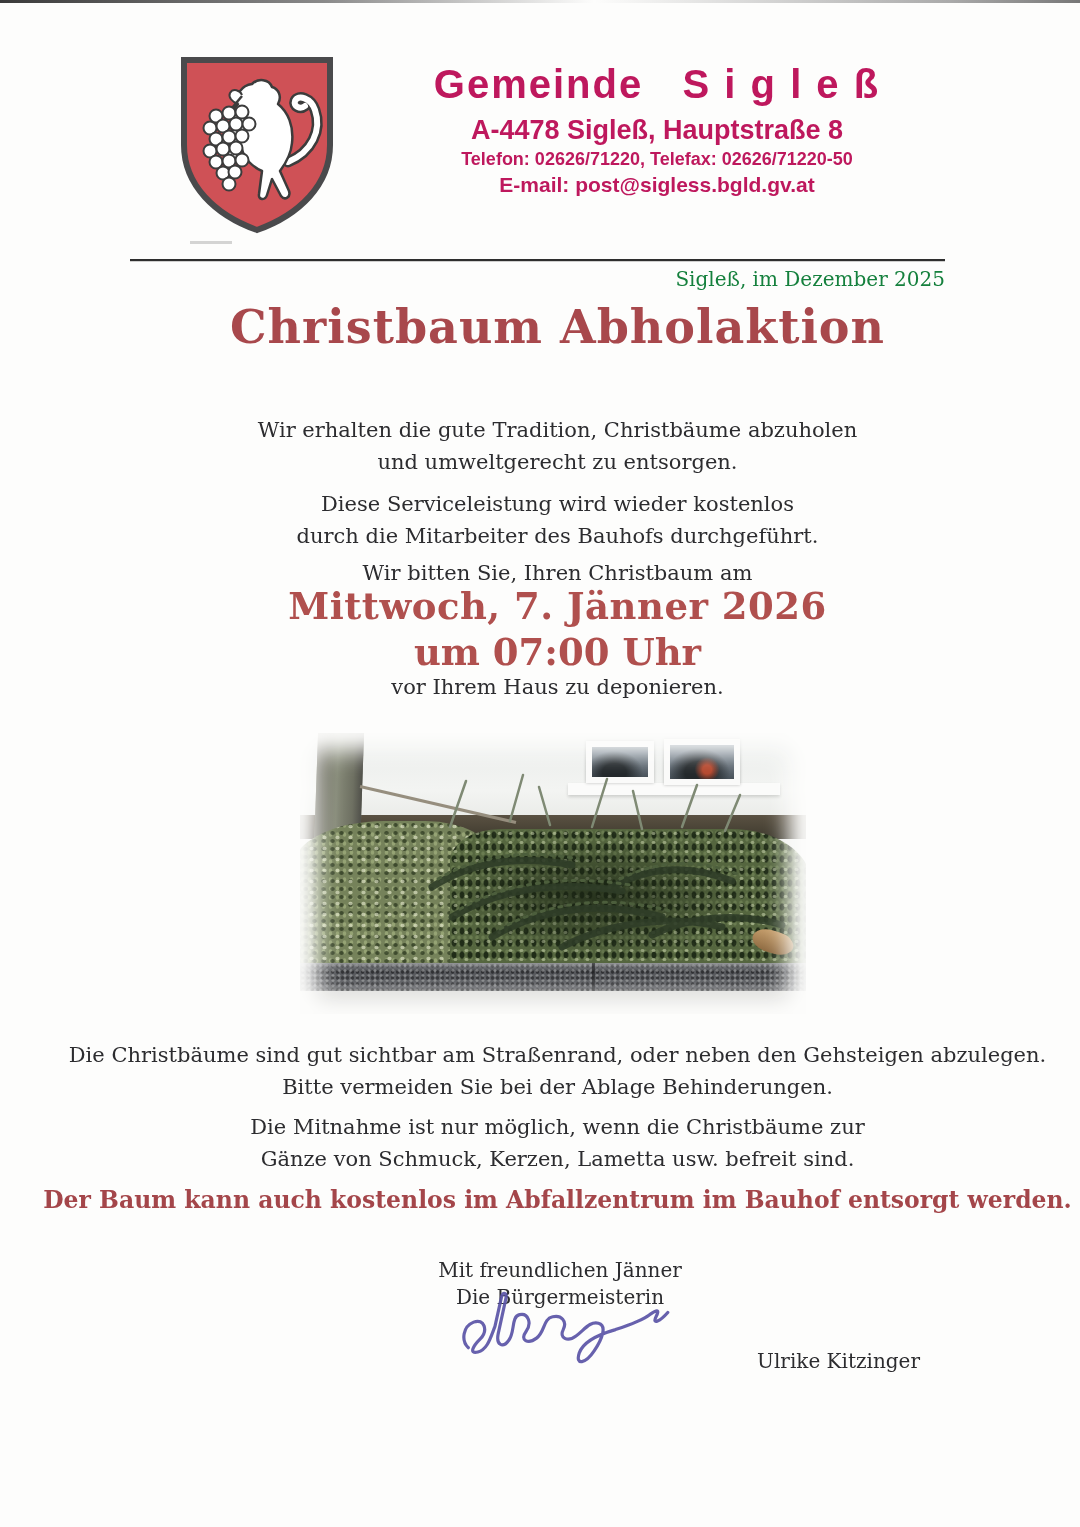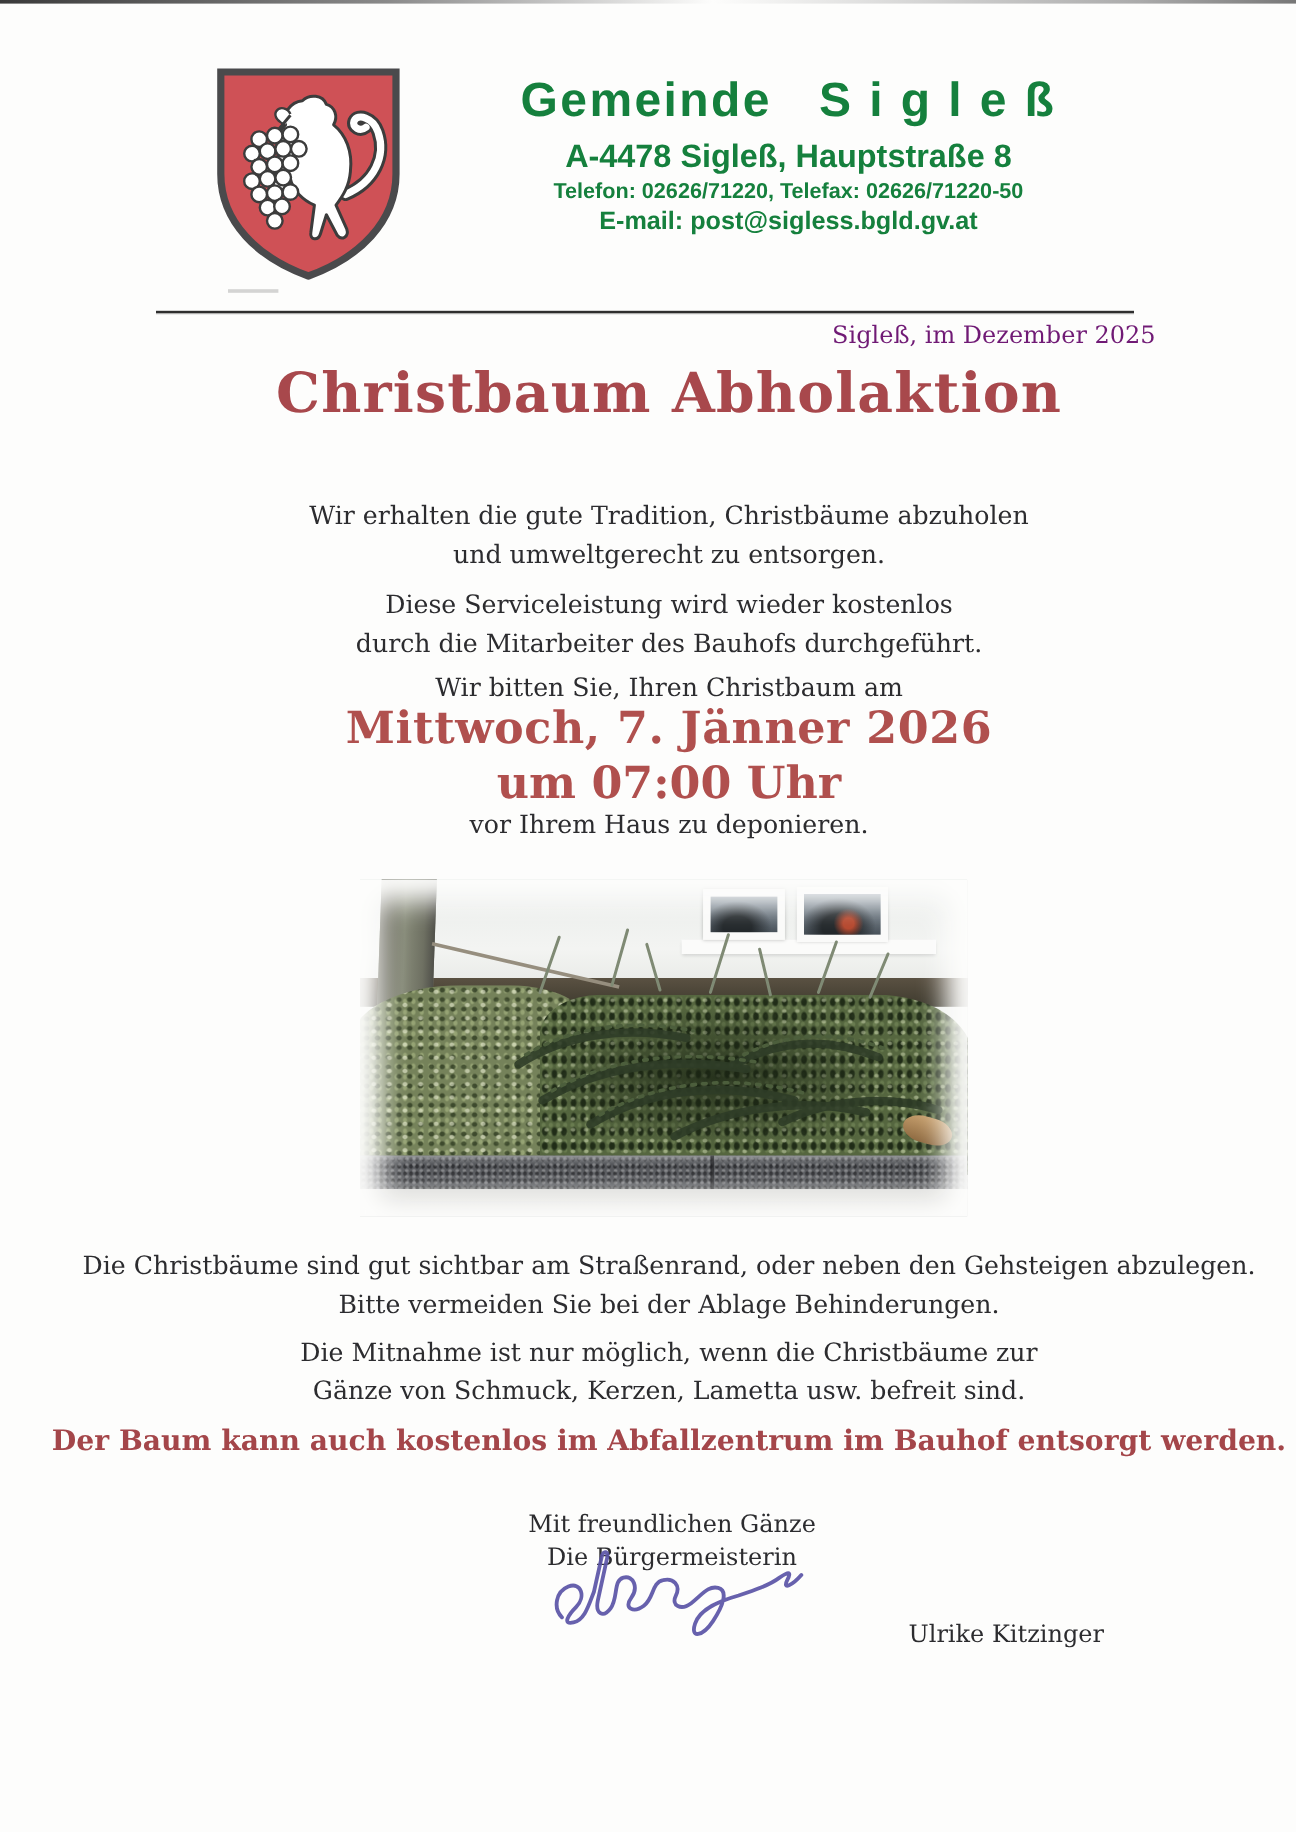--- a/index.html
+++ b/index.html
@@ -5,30 +5,30 @@
   html,body{margin:0;padding:0;background:#ffffff;}
   .page{position:relative;width:1080px;height:1527px;background:#fdfdfc;overflow:hidden;
         font-family:"DejaVu Serif","Liberation Serif",serif;color:#2c2c2f;}
   .scan-top{position:absolute;top:0;left:0;width:100%;height:3px;
         background:linear-gradient(90deg,#3a3a3a 0%,#8a8a8a 30%,rgba(0,0,0,0) 55%,#aaa 88%,#777 100%);}
   .speck{position:absolute;left:190px;top:241px;width:42px;height:3px;background:rgba(70,70,70,.22);}
 
   
   .crest{position:absolute;left:172px;top:50px;width:170px;height:190px;}
   .lh{position:absolute;left:368px;top:62px;width:578px;text-align:center;
-      font-family:"Liberation Sans","DejaVu Sans",sans-serif;font-weight:bold;color:#15803d;}
+      font-family:"Liberation Sans","DejaVu Sans",sans-serif;font-weight:bold;color:#be185d;}
   .muni{font-size:40px;letter-spacing:2px;white-space:pre;line-height:1.1;margin-bottom:8px;}
   .addr{font-size:27px;line-height:1.25;}
   .contact{font-size:18px;line-height:1.3;}
   .email{font-size:21px;line-height:1.3;}
   .uid{font-size:21px;line-height:1.3;}
 
   .rule{position:absolute;left:130px;top:259px;width:815px;height:2px;background:#2e2e2e;
         box-shadow:0 1px 0 rgba(0,0,0,.18);}
-  .place-date{position:absolute;left:148px;top:267px;width:815px;text-align:right;font-size:20px;color:#701a75;}
+  .place-date{position:absolute;left:130px;top:267px;width:815px;text-align:right;font-size:20px;color:#15803d;}
 
   .title{position:absolute;left:20px;top:300px;width:1075px;margin:0;text-align:center;
          font-size:46px;font-weight:bold;letter-spacing:1px;color:#a8484c;}
 
   .cblock{position:absolute;left:20px;width:1075px;text-align:center;font-size:21px;line-height:1.5;}
   .cblock span{display:block;}
   .p1{top:415px;} .p2{top:489px;} .lead{top:558px;}
   .day{position:absolute;left:20px;width:1075px;top:584px;text-align:center;
        font-size:37px;font-weight:bold;color:#b0504e;letter-spacing:.5px;}
   .time{position:absolute;left:20px;width:1075px;top:630px;text-align:center;
@@ -210,21 +210,21 @@
     <span>Die Christbäume sind gut sichtbar am Straßenrand, oder neben den Gehsteigen abzulegen.</span>
     <span>Bitte vermeiden Sie bei der Ablage Behinderungen.</span>
   </div>
   <div class="cblock p4">
     <span>Die Mitnahme ist nur möglich, wenn die Christbäume zur</span>
     <span>Gänze von Schmuck, Kerzen, Lametta usw. befreit sind.</span>
   </div>
   <div class="note">Der Baum kann auch kostenlos im Abfallzentrum im Bauhof entsorgt werden.</div>
 
   <div class="closing">
-    <div>Mit freundlichen Gänze</div>
+    <div>Mit freundlichen Jänner</div>
     <div>Die Bürgermeisterin</div>
   </div>
 
   <svg class="sig" viewBox="0 0 210 75">
     <path d="M12 56 C5 49 7 36 17 32 C27 28 31 40 23 48 C17 54 12 62 21 60 C30 58 33 46 37 36
              L43 9 C44 3 49 4 47 11 L40 43 C38 53 44 57 50 49 C56 41 52 27 60 25
              C68 23 72 33 66 41 C60 49 68 53 76 47 C84 41 82 29 91 27 C99 25 105 31 101 39
              C97 47 105 51 113 45 C121 39 126 31 134 33 C142 35 138 47 130 59 C122 71 112 73 116 61
              C120 49 136 43 150 39 C162 35 174 31 182 25 C188 21 192 19 188 27 C184 35 192 31 199 23" fill="none" stroke="#5a54a6" stroke-width="3" stroke-linecap="round" opacity=".92"></path>
   </svg>

